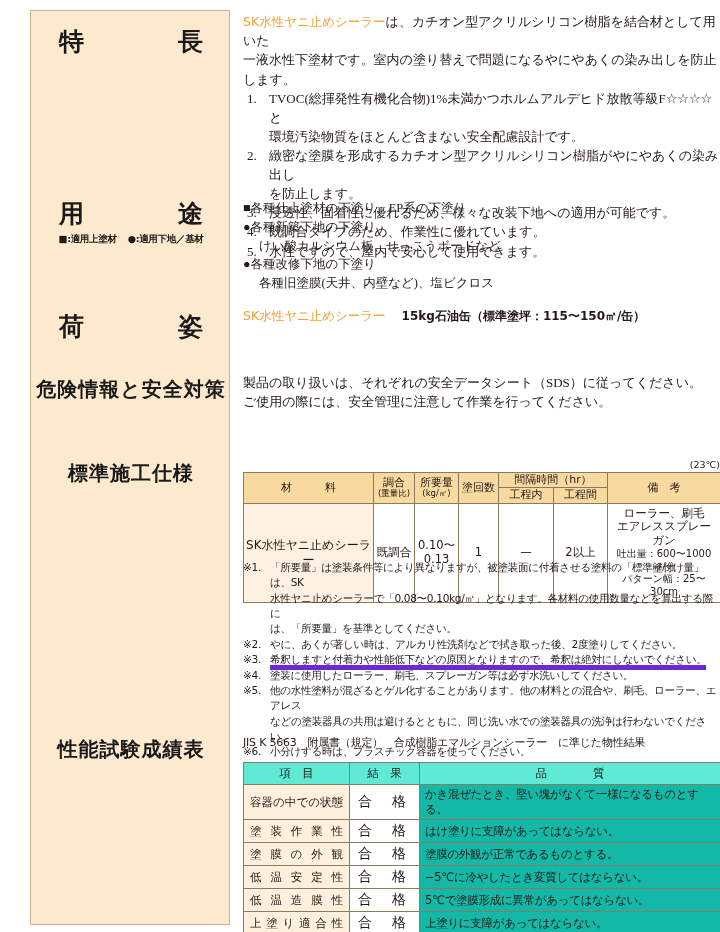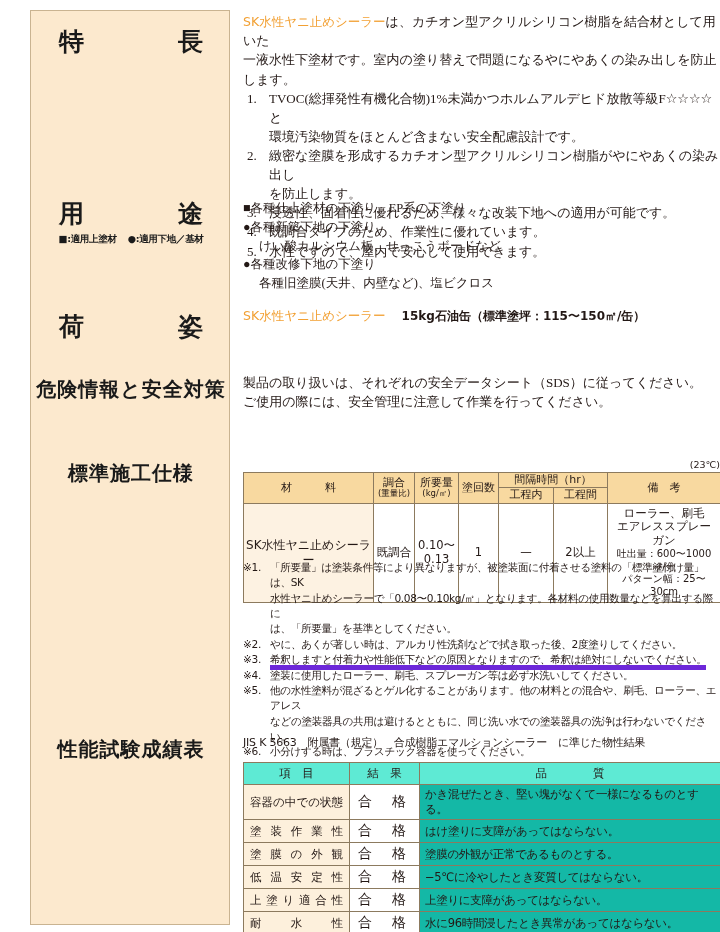--- a/index.html
+++ b/index.html
@@ -465,20 +465,25 @@
             <td class="item">塗膜の外観</td>
             <td class="res">合　格</td>
             <td class="qual">塗膜の外観が正常であるものとする。</td>
           </tr>
           <tr>
             <td class="item">低温安定性</td>
             <td class="res">合　格</td>
             <td class="qual">−5℃に冷やしたとき変質してはならない。</td>
           </tr>
           <tr>
+            <td class="item">低温造膜性</td>
+            <td class="res">合　格</td>
+            <td class="qual">5℃で塗膜形成に異常があってはならない。</td>
+          </tr>
+          <tr>
             <td class="item">上塗り適合性</td>
             <td class="res">合　格</td>
             <td class="qual">上塗りに支障があってはならない。</td>
           </tr>
           <tr>
             <td class="item">耐水性</td>
             <td class="res">合　格</td>
             <td class="qual">水に96時間浸したとき異常があってはならない。</td>
           </tr>
           <tr>

